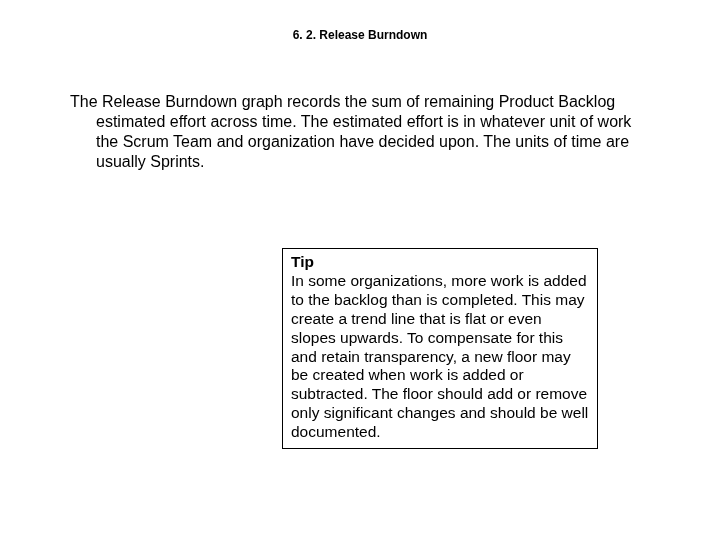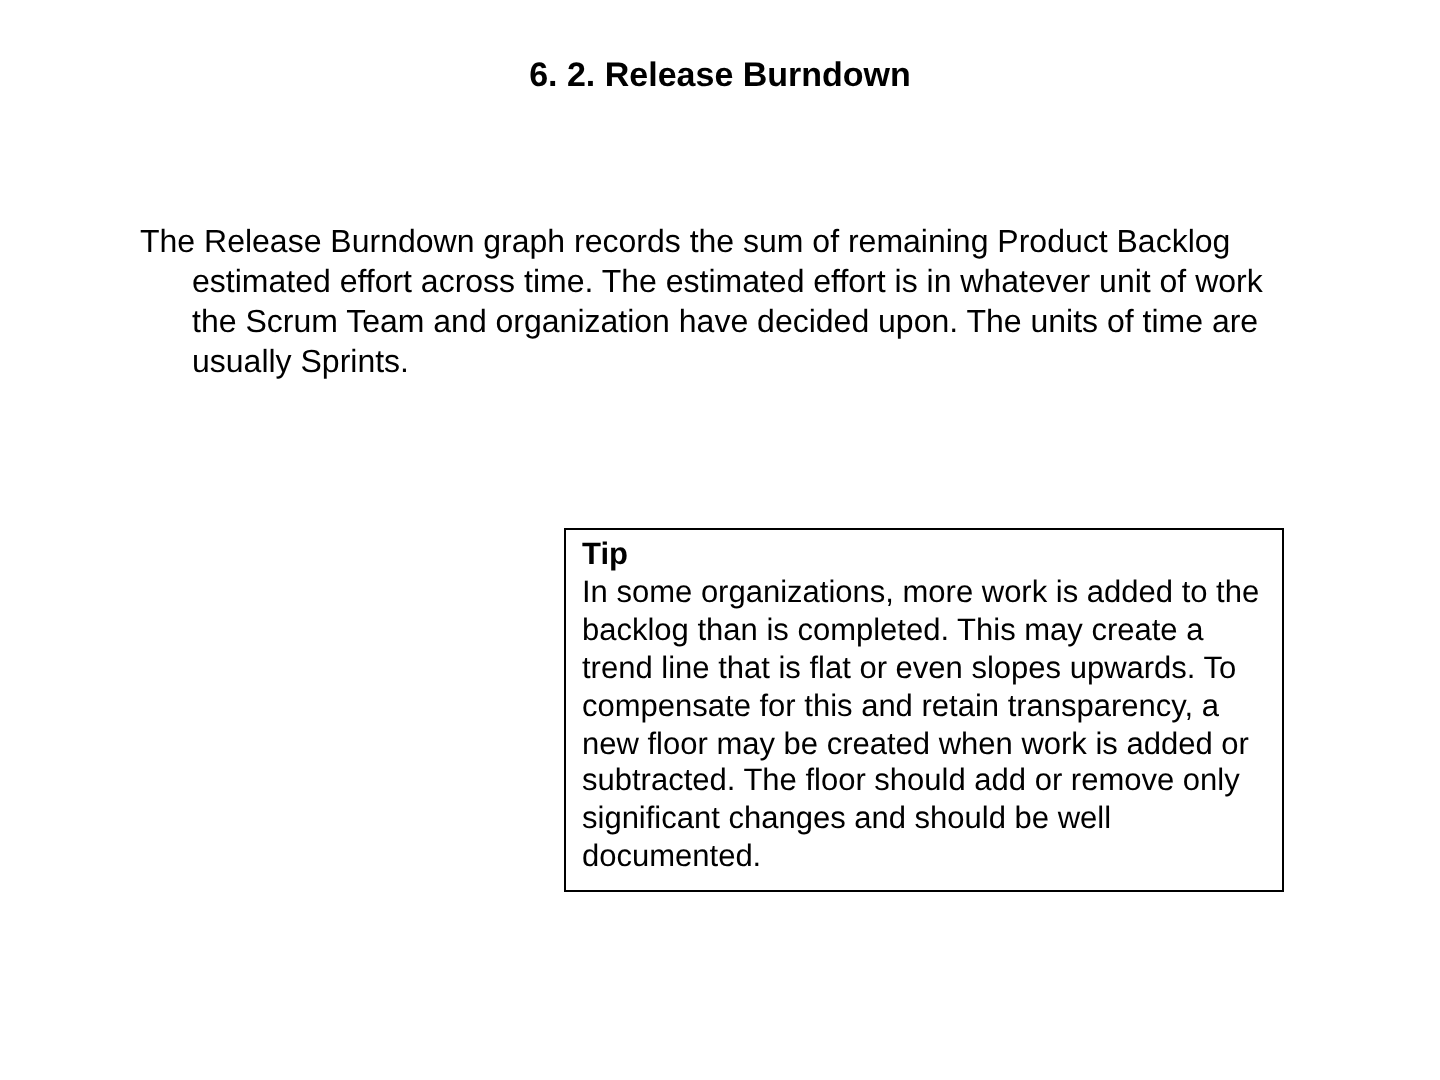--- a/index.html
+++ b/index.html
@@ -17,41 +17,40 @@
     height: 540px;
     box-sizing: border-box;
   }
   .heading {
     position: absolute;
     top: 28px;
     left: 0;
     width: 720px;
     text-align: center;
     font-weight: bold;
-    font-size: 17px;
+    font-size: 12px;
   }
   .body-text {
     position: absolute;
     top: 92px;
     left: 70px;
     width: 570px;
     font-size: 16px;
     line-height: 1.25;
-    margin-top: 20px;
   }
   .body-text .indent {
     display: block;
     text-indent: -26px;
     padding-left: 26px;
   }
   .tip-box {
     position: absolute;
-    top: 264px;
+    top: 248px;
     left: 282px;
-    width: 360px;
+    width: 316px;
     border: 1px solid #000000;
     padding: 4px 8px 6px 8px;
     box-sizing: border-box;
     font-size: 15.5px;
     line-height: 1.22;
   }
   .tip-title {
     font-weight: bold;
     font-style: normal;
     display: block;

